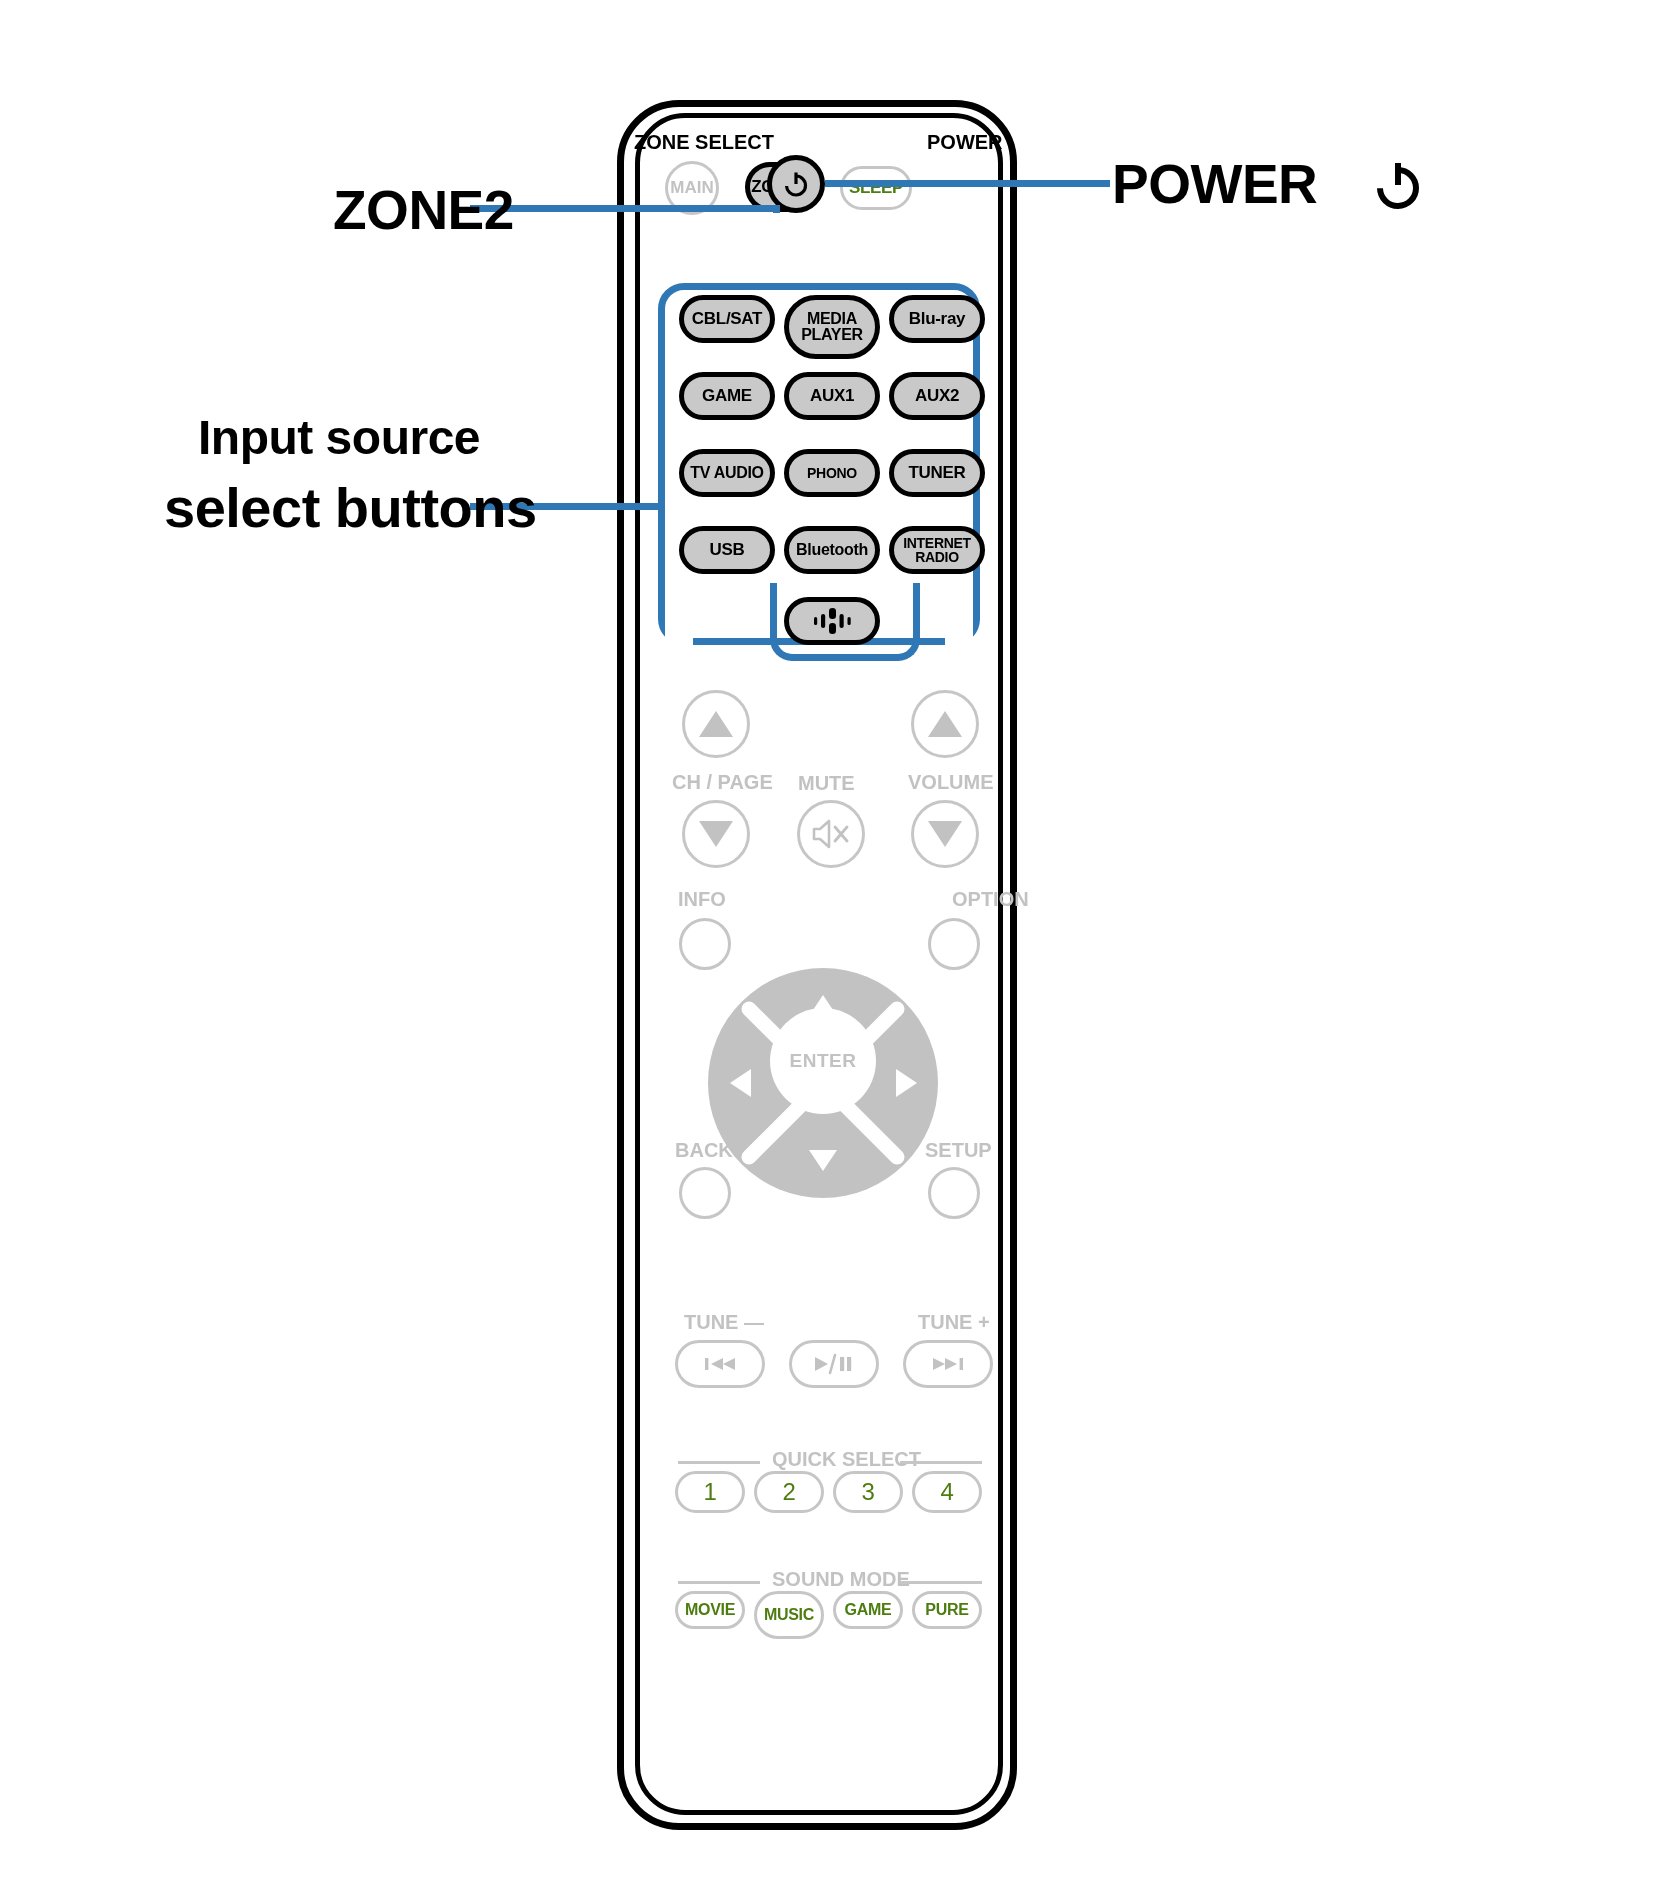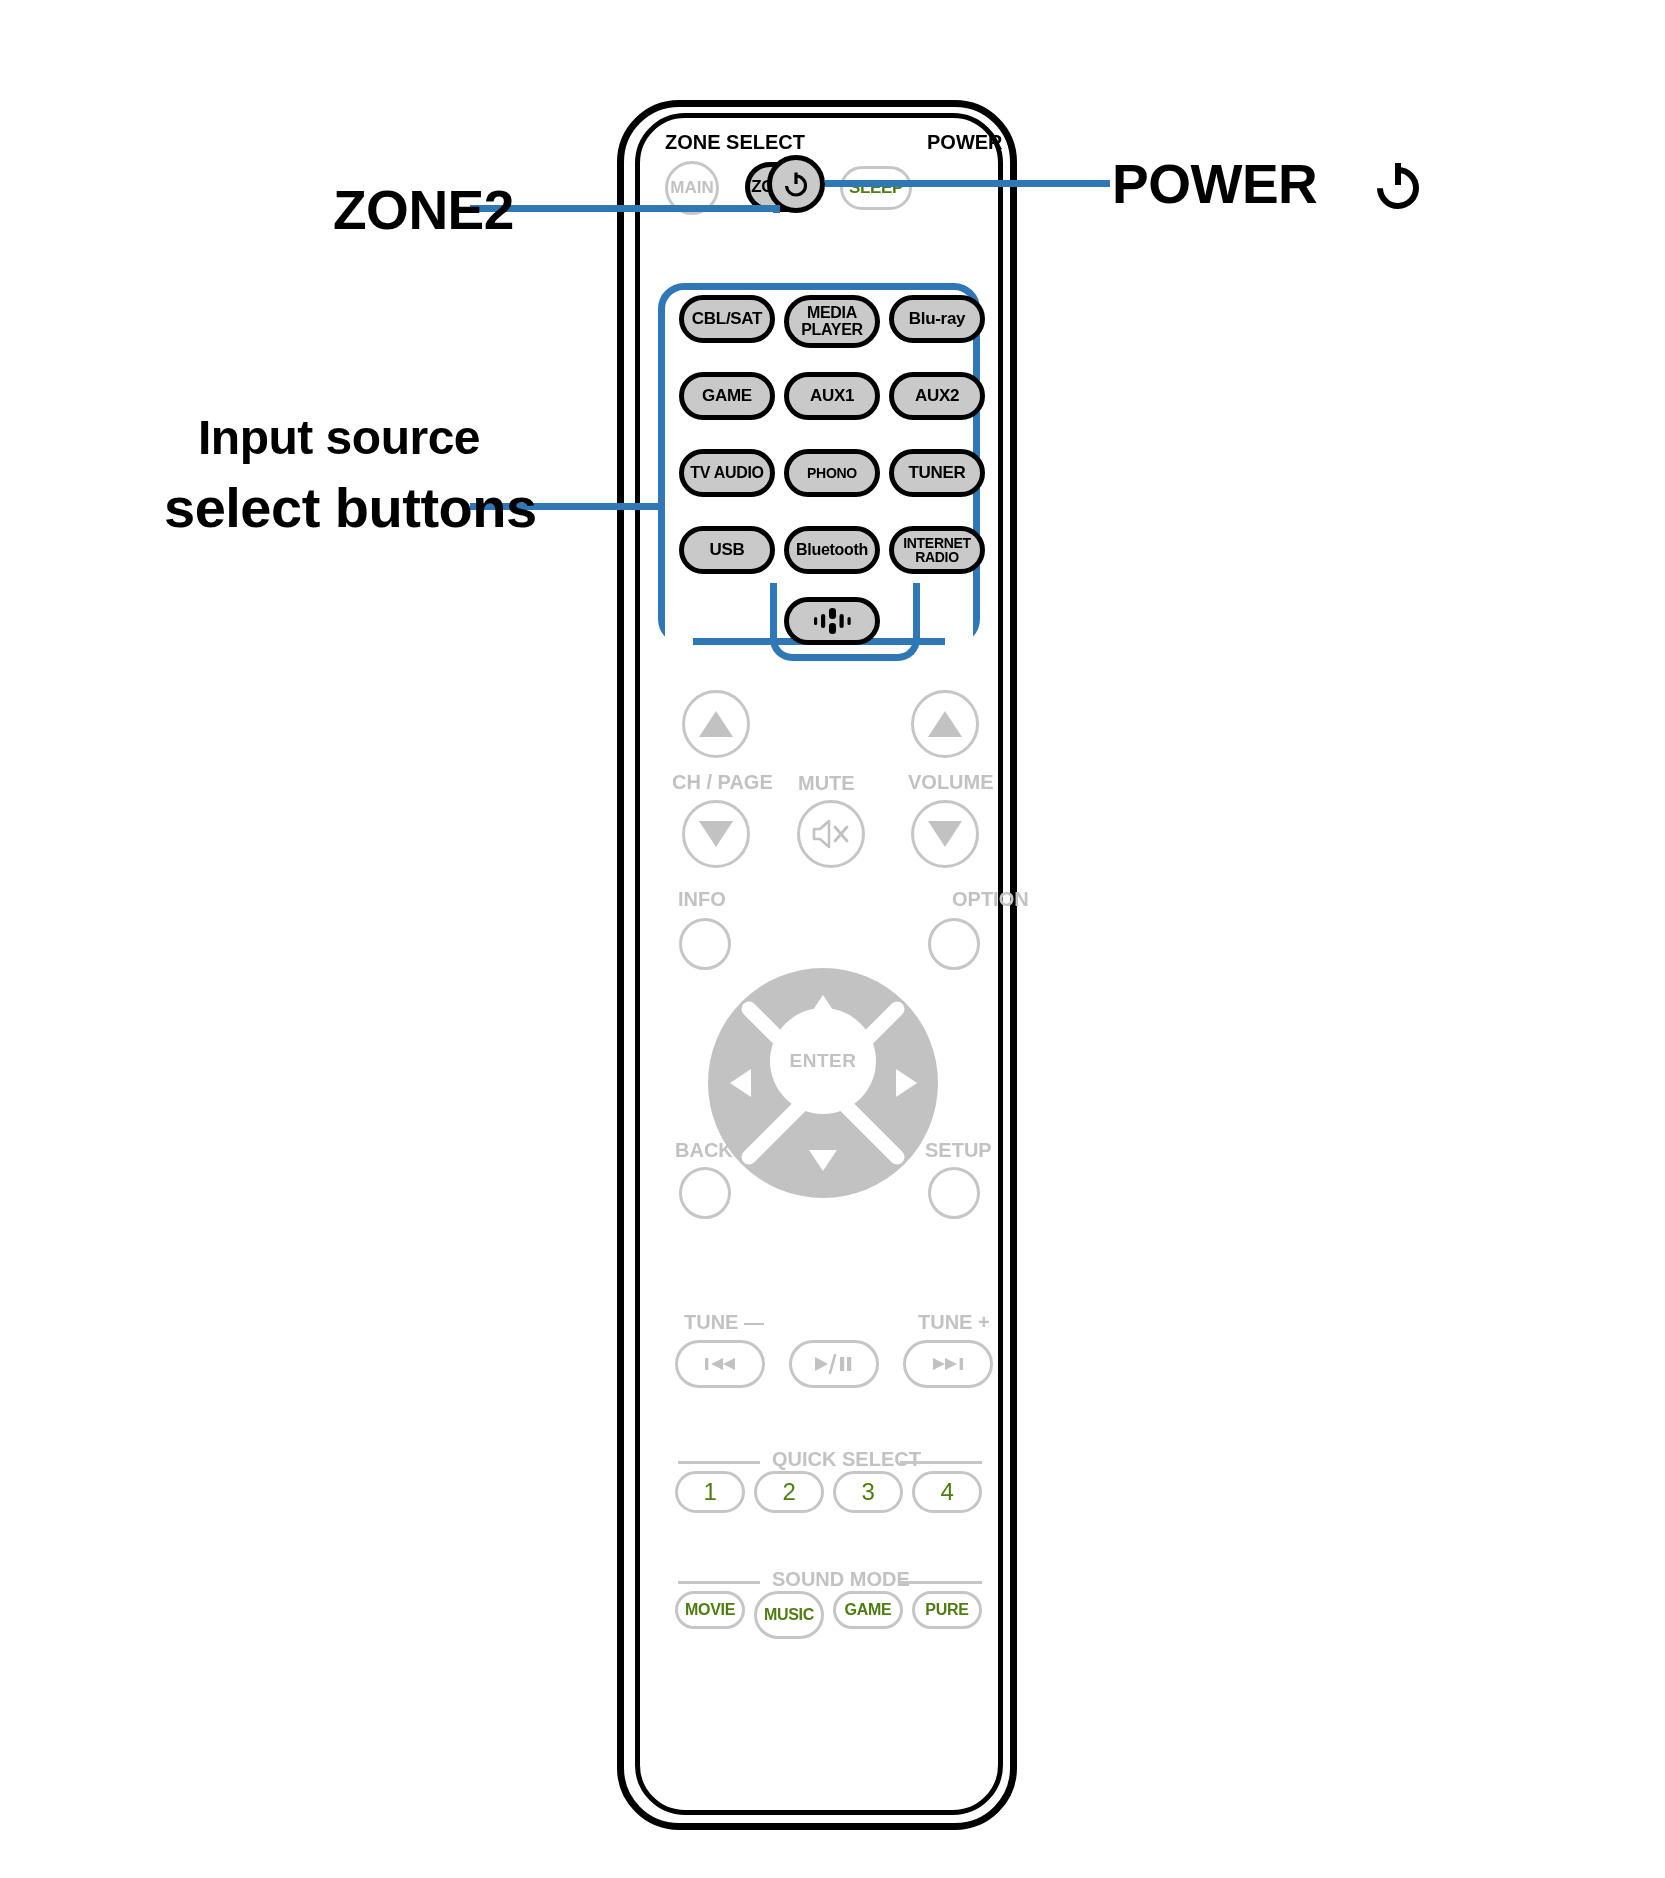--- a/index.html
+++ b/index.html
@@ -166,21 +166,21 @@
   .divider-line { position: absolute; height: 3px; background: #c6c6c6; }
 </style>
 </head>
 <body>
 
 <div id="stage">
 
   <div class="remote-outer"></div>
   <div class="remote-inner"></div>
 
-  <div class="lbl" style="left:665px; top:131px; font-size:20px; letter-spacing:0px;">ZONE SELECT</div>
+  <div class="lbl" style="left:634px; top:131px; font-size:20px; letter-spacing:0px;">ZONE SELECT</div>
 
   <div class="ghost-circle" style="left:665px; top:161px; width:54px; height:54px; font-size:17px; font-weight:700;">
     <span>MAIN</span>
   </div>
 
   <div class="pill" style="left:745px; top:162px; width:72px; height:50px; font-size:17px;">
     <span>ZONE 2</span>
   </div>
 
   <div class="ghost-pill" style="left:840px; top:166px; width:72px; height:44px; font-size:17px;">
@@ -205,21 +205,21 @@
 
   <div style="position:absolute; left:665px; top:588px; width:28px; height:64px; background:#fff;"></div>
   <div style="position:absolute; left:945px; top:588px; width:28px; height:64px; background:#fff;"></div>
   <div class="blue-bracket" style="left:770px; top:583px; width:150px; height:78px; border-top:none; border-radius:0 0 22px 22px;"></div>
 
   <div class="blue-line" style="left:470px; top:503px; width:195px; height:7px;"></div>
 
   <div class="pill" style="left:679px; top:295px; width:96px; height:48px; font-size:17px;">
     <span>CBL/SAT</span>
   </div>
-  <div class="pill" style="left:784px; top:295px; width:96px; height:53px; font-size:16px; flex-direction:column;">
+  <div class="pill" style="left:784px; top:295px; width:96px; height:64px; font-size:16px; flex-direction:column;">
     <span>MEDIA</span>
     <span>PLAYER</span>
   </div>
   <div class="pill" style="left:889px; top:295px; width:96px; height:48px; font-size:17px;">
     <span>Blu-ray</span>
   </div>
 
   <div class="pill" style="left:679px; top:372px; width:96px; height:48px; font-size:17px;">
     <span>GAME</span>
   </div>

